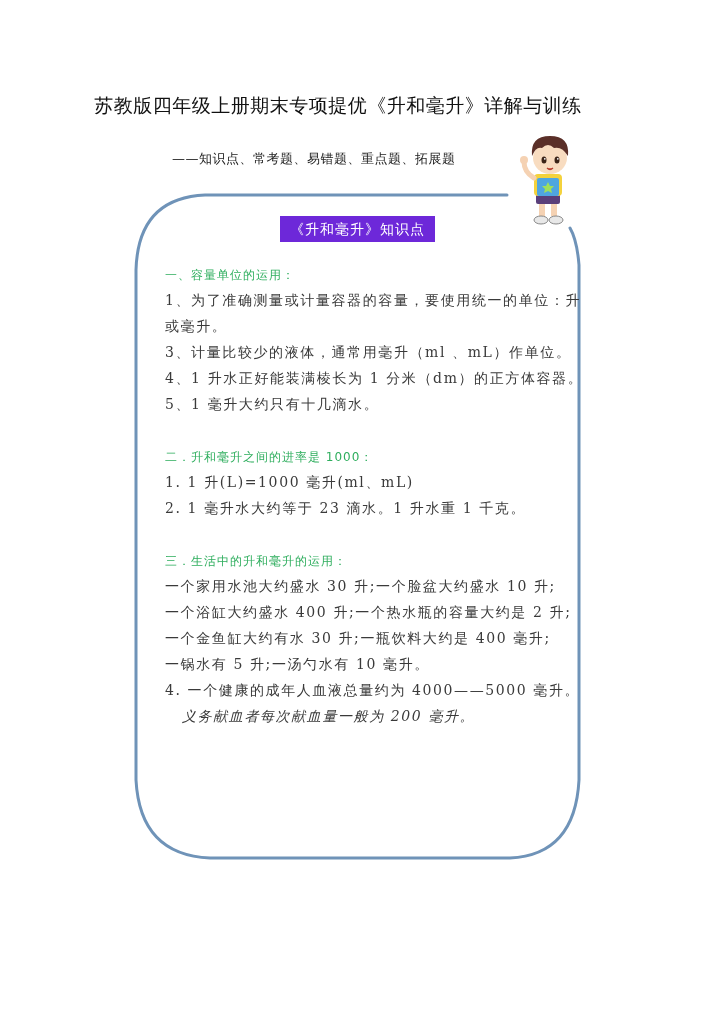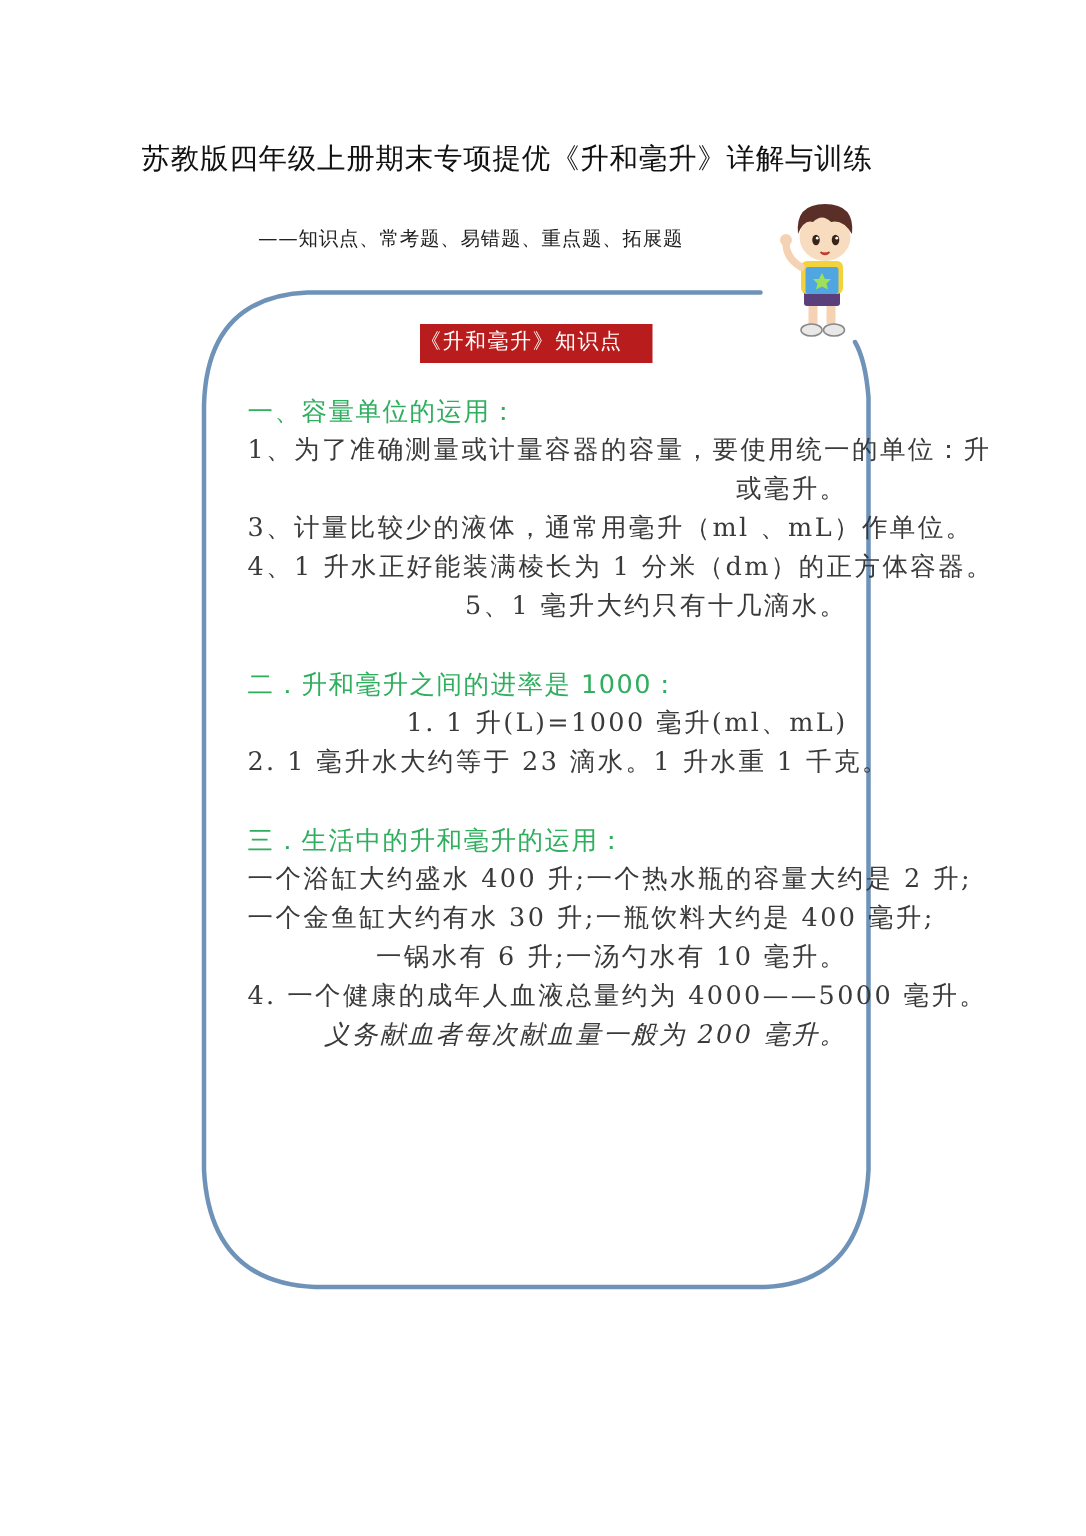--- a/index.html
+++ b/index.html
@@ -51,51 +51,51 @@
       width: 724px;
       height: 1024px;
       pointer-events: none;
     }
     .section-banner {
       position: absolute;
       left: 280px;
       top: 216px;
       width: 155px;
       height: 26px;
-      background: #b91c1c;
+      background: #6d28d9;
       color: #ffffff;
-      font-family: Liberation Mono, monospace;
+      font-family: Liberation Sans, sans-serif;
       font-size: 14px;
       line-height: 26px;
+      text-align: center;
       letter-spacing: 1px;
       white-space: nowrap;
     }
     .content {
       position: absolute;
       left: 165px;
       top: 263px;
       width: 400px;
     }
     .heading {
       font-family: "DejaVu Sans", "Liberation Sans", sans-serif;
       color: #2fae5e;
-      font-size: 17px;
+      font-size: 12px;
       letter-spacing: 1px;
       height: 24px;
       line-height: 24px;
       white-space: nowrap;
     }
     .line {
-      font-size: 17px;
+      font-size: 14px;
       color: #3a3a3a;
       letter-spacing: 1.6px;
       height: 26px;
       line-height: 26px;
       white-space: nowrap;
-      text-align: right;
     }
     .line.indent {
       padding-left: 17px;
       font-style: italic;
     }
     .gap {
       height: 28px;
     }
   </style>
 </head>
@@ -151,19 +151,20 @@
   </div>
   <div class="gap"></div>
   <div>
     <div class="heading">二．升和毫升之间的进率是 1000：</div>
     <div class="line">1. 1 升(L)=1000 毫升(ml、mL)</div>
     <div class="line">2. 1 毫升水大约等于 23 滴水。1 升水重 1 千克。</div>
   </div>
   <div class="gap"></div>
   <div>
     <div class="heading">三．生活中的升和毫升的运用：</div>
+    <div class="line">一个家用水池大约盛水 30 升;一个脸盆大约盛水 10 升;</div>
     <div class="line">一个浴缸大约盛水 400 升;一个热水瓶的容量大约是 2 升;</div>
     <div class="line">一个金鱼缸大约有水 30 升;一瓶饮料大约是 400 毫升;</div>
-    <div class="line">一锅水有 6 升;一汤勺水有 10 毫升。</div>
+    <div class="line">一锅水有 5 升;一汤勺水有 10 毫升。</div>
     <div class="line">4. 一个健康的成年人血液总量约为 4000——5000 毫升。</div>
     <div class="line indent">义务献血者每次献血量一般为 200 毫升。</div>
   </div>
 </div>
 
 </body></html>

